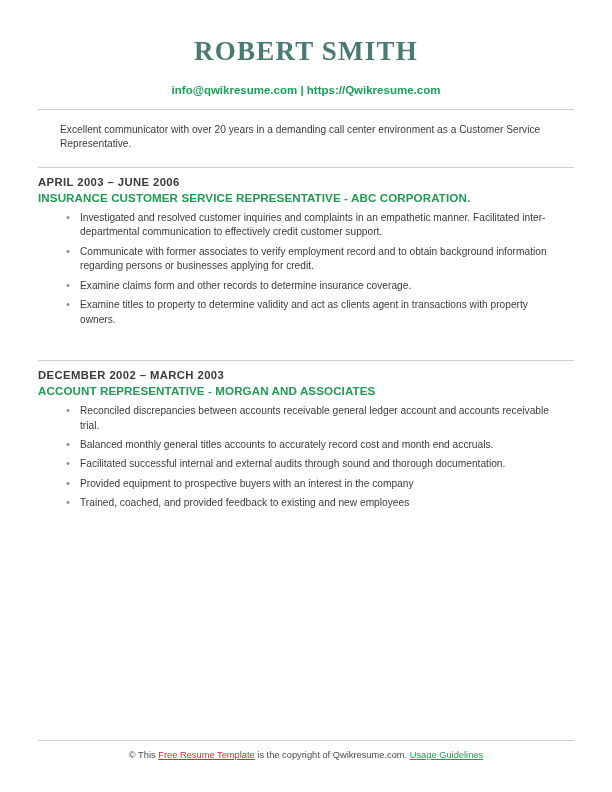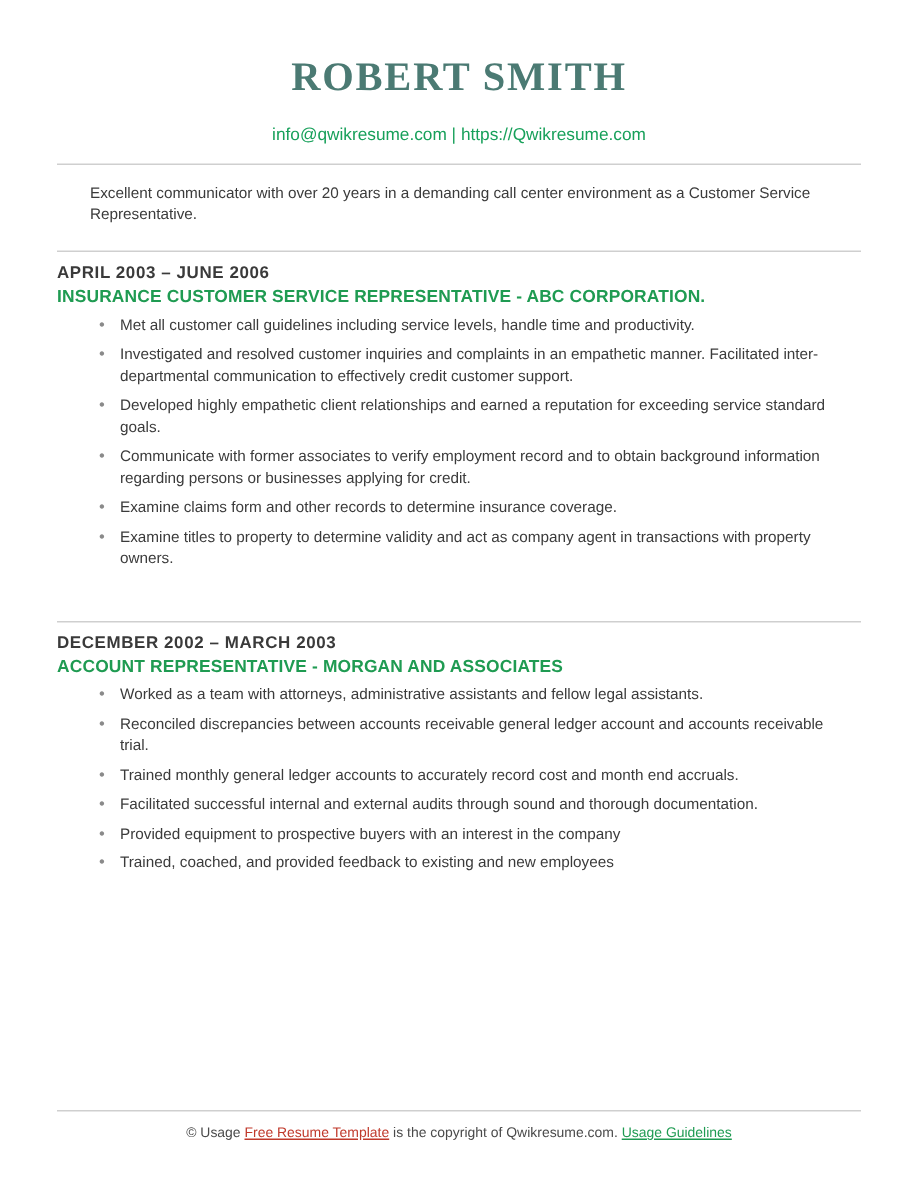--- a/index.html
+++ b/index.html
@@ -43,21 +43,21 @@
     color: #2e5f57;
     font-size: 14.5px;
     font-weight: bold;
     margin: 10px 0 0 0;
     letter-spacing: 0.2px;
   }
   .contact {
     text-align: center;
     color: #17a05a;
     font-size: 11.5px;
-    font-weight: normal;
+    font-weight: bold;
     margin: 17px 0 0 0;
   }
   .rule {
     border: 0;
     border-top: 1px solid #cfcfcf;
     margin: 13px 0 0 0;
   }
   .summary {
     color: #3b3b3b;
     font-size: 10.2px;
@@ -144,44 +144,41 @@
       <hr class="rule">
     </div>
 
     <p class="summary">Excellent communicator with over 20 years in a demanding call center environment as a Customer Service Representative.</p>
 
     <div class="section">
       <hr class="sec-rule">
       <div class="dates">APRIL 2003 – JUNE 2006</div>
       <div class="role">INSURANCE CUSTOMER SERVICE REPRESENTATIVE - ABC CORPORATION.</div>
       <ul class="bullets">
-        <li>Met all customer call guidelines including service levels, handle time and productivity.</li>
         <li>Investigated and resolved customer inquiries and complaints in an empathetic manner. Facilitated inter-departmental communication to effectively credit customer support.</li>
-        <li>Developed highly empathetic client relationships and earned a reputation for exceeding service standard goals.</li>
         <li>Communicate with former associates to verify employment record and to obtain background information regarding persons or businesses applying for credit.</li>
         <li>Examine claims form and other records to determine insurance coverage.</li>
-        <li>Examine titles to property to determine validity and act as company agent in transactions with property owners.</li>
+        <li>Examine titles to property to determine validity and act as clients agent in transactions with property owners.</li>
       </ul>
     </div>
 
     <div class="spacer-lg"></div>
 
     <div class="section">
       <hr class="sec-rule">
       <div class="dates">DECEMBER 2002 – MARCH 2003</div>
       <div class="role">ACCOUNT REPRESENTATIVE - MORGAN AND ASSOCIATES</div>
       <ul class="bullets">
-        <li>Worked as a team with attorneys, administrative assistants and fellow legal assistants.</li>
         <li>Reconciled discrepancies between accounts receivable general ledger account and accounts receivable trial.</li>
-        <li>Trained monthly general ledger accounts to accurately record cost and month end accruals.</li>
+        <li>Balanced monthly general titles accounts to accurately record cost and month end accruals.</li>
         <li>Facilitated successful internal and external audits through sound and thorough documentation.</li>
         <li>Provided equipment to prospective buyers with an interest in the company</li>
         <li>Trained, coached, and provided feedback to existing and new employees</li>
       </ul>
     </div>
 
     <div class="footer">
       <hr class="f-rule">
-      <span>© Usage </span><a href="#">Free Resume Template</a><span> is the copyright of Qwikresume.com. </span><a href="#" class="link-green">Usage Guidelines</a>
+      <span>© This </span><a href="#">Free Resume Template</a><span> is the copyright of Qwikresume.com. </span><a href="#" class="link-green">Usage Guidelines</a>
     </div>
 
   </div>
 </div>
 
 </body></html>

